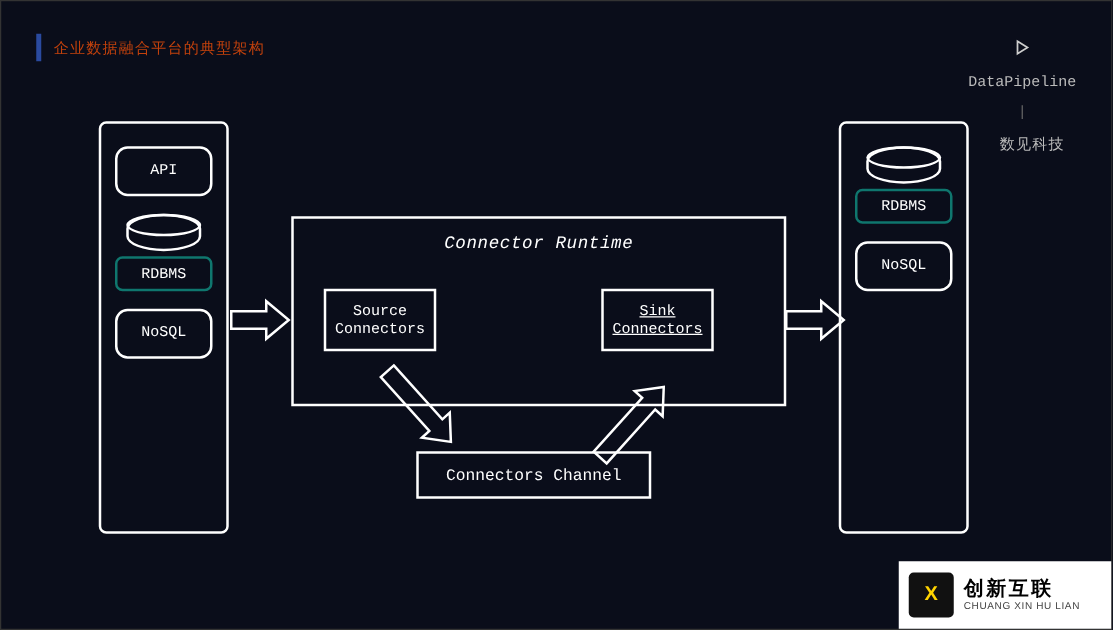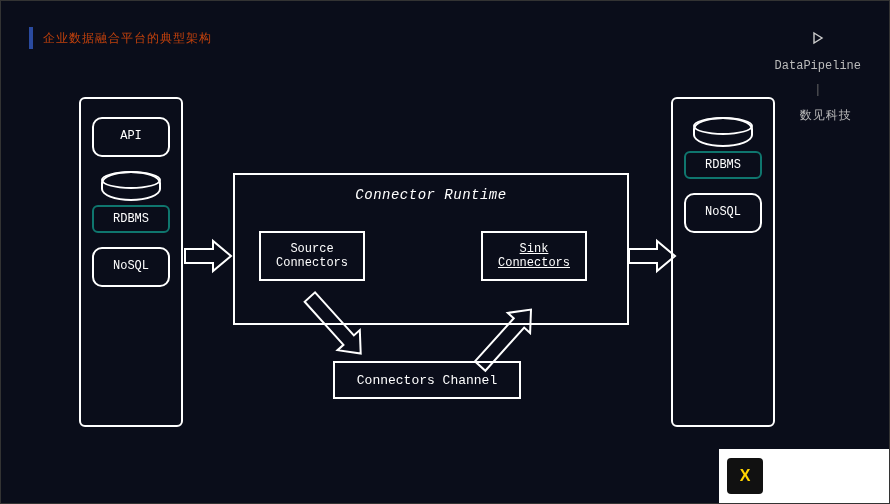--- a/index.html
+++ b/index.html
@@ -21,21 +21,21 @@
   .chip { border: 2px solid #fff; border-radius: 10px; width: 78px; height: 40px; display: flex; align-items: center; justify-content: center; text-align: center; font-size: 12px; line-height: 1.15; }
   .chip.two { height: 44px; }
 
   .db { display: flex; flex-direction: column; align-items: center; width: 78px; }
   .db .cyl { width: 60px; height: 30px; border: 2px solid #fff; border-radius: 50% / 40%; position: relative; }
   .db .cyl::before { content: ""; position: absolute; left: -2px; right: -2px; top: -2px; height: 14px; border: 2px solid #fff; border-radius: 50%; }
   .db .lab { border: 2px solid #0f766e; border-radius: 6px; width: 78px; height: 28px; margin-top: 4px; display: flex; align-items: center; justify-content: center; font-size: 12px; }
 
   .runtime { position: absolute; left: 232px; top: 172px; width: 396px; height: 152px; border: 2px solid #fff; }
   .runtime .caption { text-align: center; font-size: 14px; margin-top: 12px; letter-spacing: .5px; font-style: italic; }
-  .conn-box { position: absolute; border: 2px solid #fff; width: 106px; height: 50px; display: flex; align-items: center; justify-content: center; text-align: center; font-size: 12px; line-height: 1.2; }
+  .conn-box { position: absolute; border: 2px solid #fff; width: 90px; height: 50px; display: flex; align-items: center; justify-content: center; text-align: center; font-size: 12px; line-height: 1.2; }
   .conn-box.src { left: 258px; top: 230px; }
   .conn-box.snk { left: 480px; top: 230px; text-decoration: underline; }
 
   .transport { position: absolute; left: 332px; top: 360px; width: 188px; height: 38px; border: 2px solid #fff; display: flex; align-items: center; justify-content: center; font-size: 13px; }
 
   .arrow-svg { position: absolute; left: 0; top: 0; pointer-events: none; }
 
   .watermark { position: absolute; right: 0; bottom: 0; background: #fff; color: #000; width: 170px; height: 54px; display: flex; align-items: center; padding-left: 8px; gap: 8px; }
   .wm-badge { width: 36px; height: 36px; background: #111; border-radius: 4px; display:flex; align-items:center; justify-content:center; color:#ffd400; font-weight:bold; font-size:16px; font-family: sans-serif;}
   .wm-text .t1 { font-size: 16px; font-family: "SimHei","Heiti SC",sans-serif; font-weight: bold; letter-spacing: 2px; line-height:1;}
@@ -110,15 +110,19 @@
     <g transform="translate(320,286) rotate(48)">
       <path d="M0,8 L58,8 L58,0 L76,15 L58,30 L58,22 L0,22 Z" fill="none" stroke="#fff" stroke-width="2"></path>
     </g>
     <g transform="translate(468,355) rotate(-48)">
       <path d="M0,8 L58,8 L58,0 L76,15 L58,30 L58,22 L0,22 Z" fill="none" stroke="#fff" stroke-width="2"></path>
     </g>
   </svg>
 
   <div class="watermark">
     <div class="wm-badge">X</div>
+    <div class="wm-text">
+      <div class="t1">创新互联</div>
+      <div class="t2">CHUANG XIN HU LIAN</div>
+    </div>
   </div>
 
 </div>
 
 </body></html>

